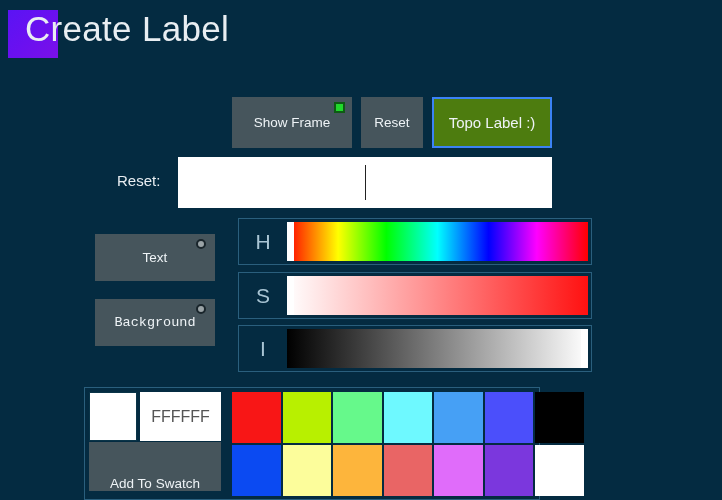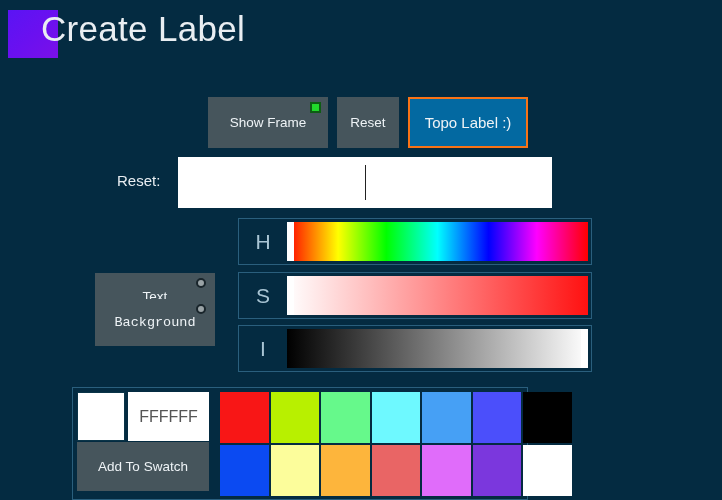--- a/index.html
+++ b/index.html
@@ -34,34 +34,34 @@
   }
   #app-title {
     position: absolute;
     left: 25px;
     top: 9px;
     font-size: 35px;
     font-weight: 300;
     color: #e9eef2;
     letter-spacing: 0.3px;
     white-space: nowrap;
-    margin-left: 16px;
   }
 
   
   .btn {
     position: absolute;
     background: #46555c;
     color: #eef3f6;
     font-size: 13.5px;
     display: flex;
     align-items: center;
     justify-content: center;
     box-sizing: border-box;
     user-select: none;
+    margin-left: 24px;
   }
   #btn-show-frame {
     left: 208px;
     top: 97px;
     width: 120px;
     height: 51px;
   }
   #frame-indicator {
     position: absolute;
     right: 7px;
@@ -76,22 +76,22 @@
     left: 337px;
     top: 97px;
     width: 62px;
     height: 51px;
   }
   #btn-topo-label {
     left: 408px;
     top: 97px;
     width: 120px;
     height: 51px;
-    background: #0369a1;
-    border: 2px solid #f97316;
+    background: #4d7c0f;
+    border: 2px solid #3b82f6;
     font-size: 15px;
   }
 
   
   #text-label {
     position: absolute;
     left: 117px;
     top: 172px;
     font-size: 15px;
     color: #e9eef2;
@@ -171,38 +171,38 @@
     height: 47px;
     background: #46555c;
     color: #eef3f6;
     font-size: 13.5px;
     display: flex;
     align-items: center;
     justify-content: center;
     box-sizing: border-box;
     user-select: none;
   }
-  #radio-text { top: 234px; margin-top: 39px; }
+  #radio-text { top: 234px; }
   #radio-background { top: 299px; font-family: Liberation Mono, monospace; }
   .radio-dot {
     position: absolute;
     right: 9px;
     top: 5px;
     width: 10px;
     height: 10px;
     border-radius: 50%;
     background: #9aa3a6;
     border: 2px solid #19252b;
     box-sizing: border-box;
   }
 
   
   #swatch-panel {
     position: absolute;
-    left: 72px;
+    left: 84px;
     top: 387px;
     width: 456px;
     height: 113px;
     border: 1px solid #2a5f7d;
     box-sizing: border-box;
   }
   #color-preview {
     position: absolute;
     left: 4px;
     top: 4px;
@@ -229,21 +229,21 @@
   #add-to-swatch {
     position: absolute;
     left: 4px;
     top: 54px;
     width: 132px;
     height: 49px;
     background: #46555c;
     color: #eef3f6;
     font-size: 13.5px;
     display: flex;
-    align-items: center;
+    align-items: flex-end;
     justify-content: center;
     box-sizing: border-box;
     user-select: none;
   }
   #swatch-grid {
     position: absolute;
     left: 147px;
     top: 4px;
     width: 352px;
     height: 104px;

